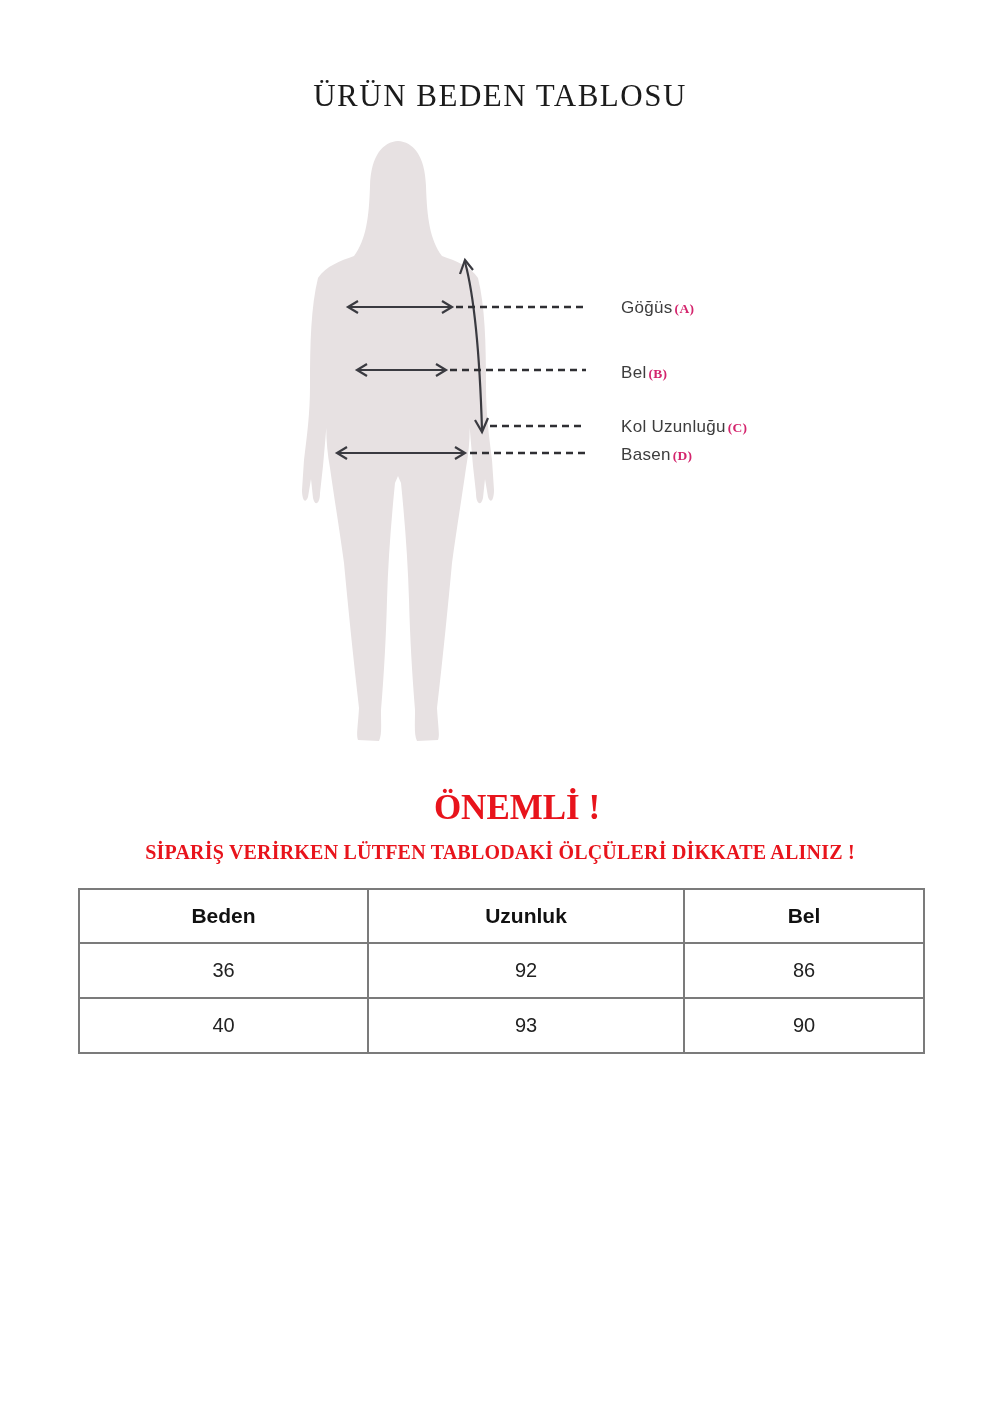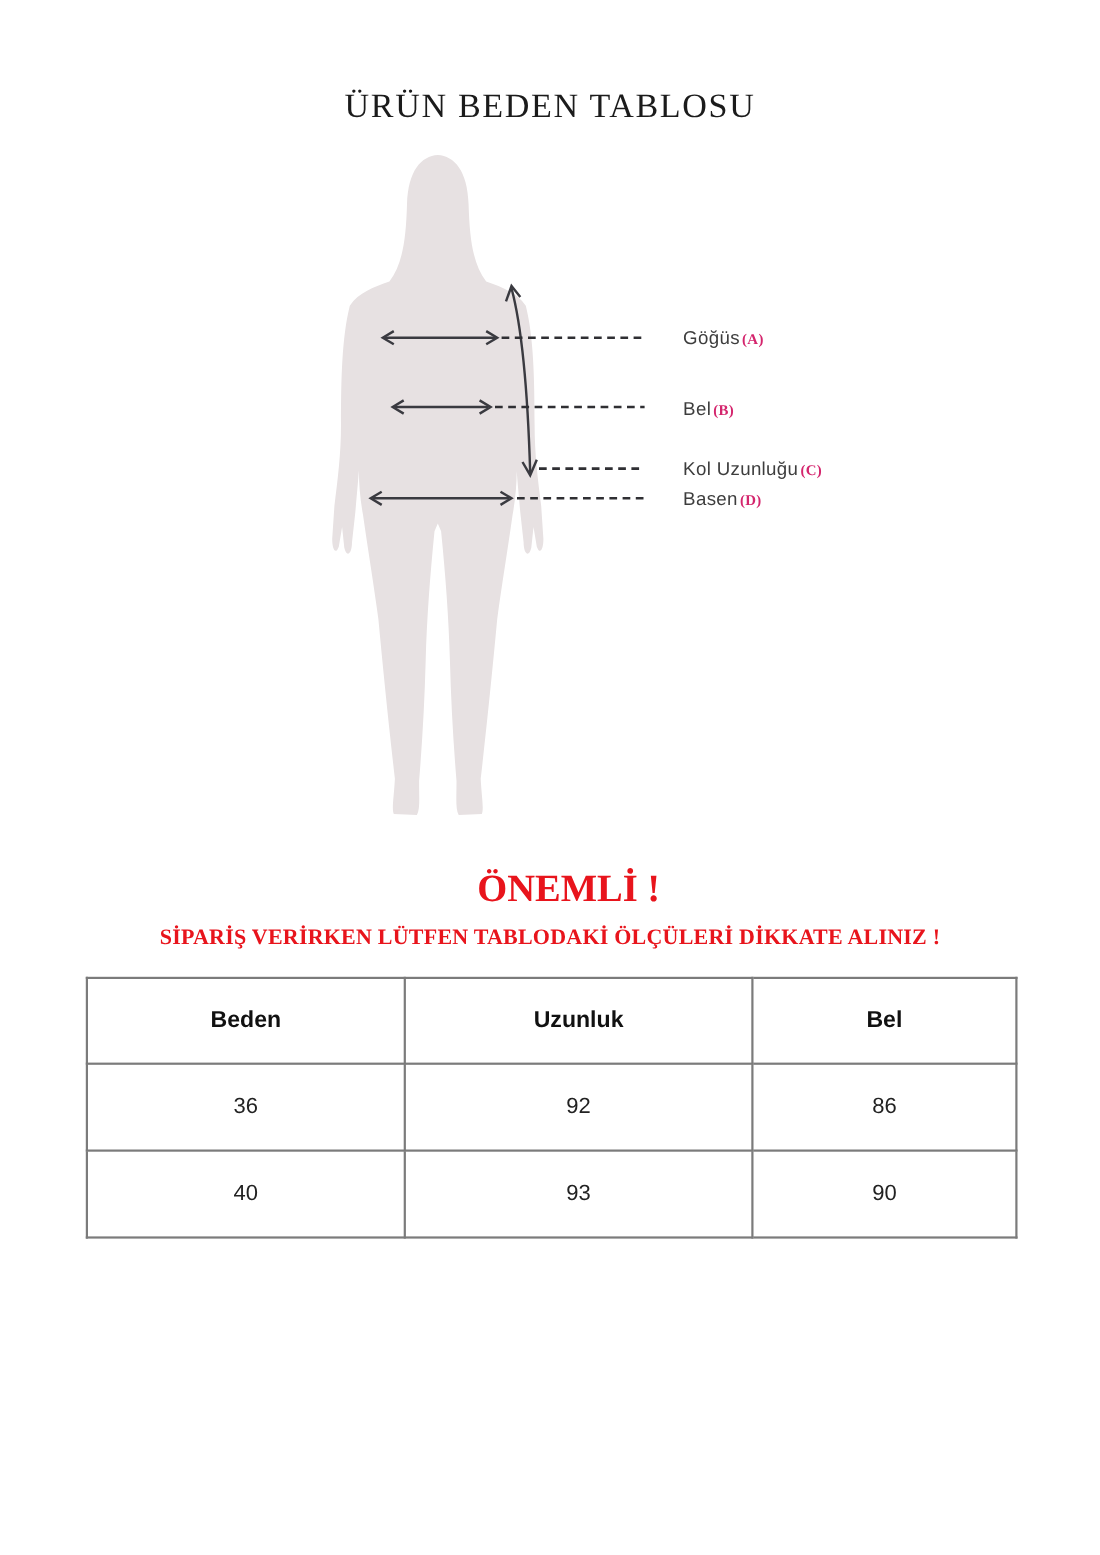--- a/index.html
+++ b/index.html
@@ -76,21 +76,21 @@
     left: 78px;
     top: 888px;
     width: 845px;
     border-collapse: collapse;
     table-layout: fixed;
   }
   table.size-table th, table.size-table td {
     border: 2px solid #7b7b7b;
     text-align: center;
     vertical-align: middle;
-    padding: 12px;
+    padding: 0;
   }
   table.size-table th {
     height: 52px;
     font-family: "Liberation Sans", sans-serif;
     font-weight: bold;
     font-size: 21px;
     color: #111111;
   }
   table.size-table td {
     height: 53px;

